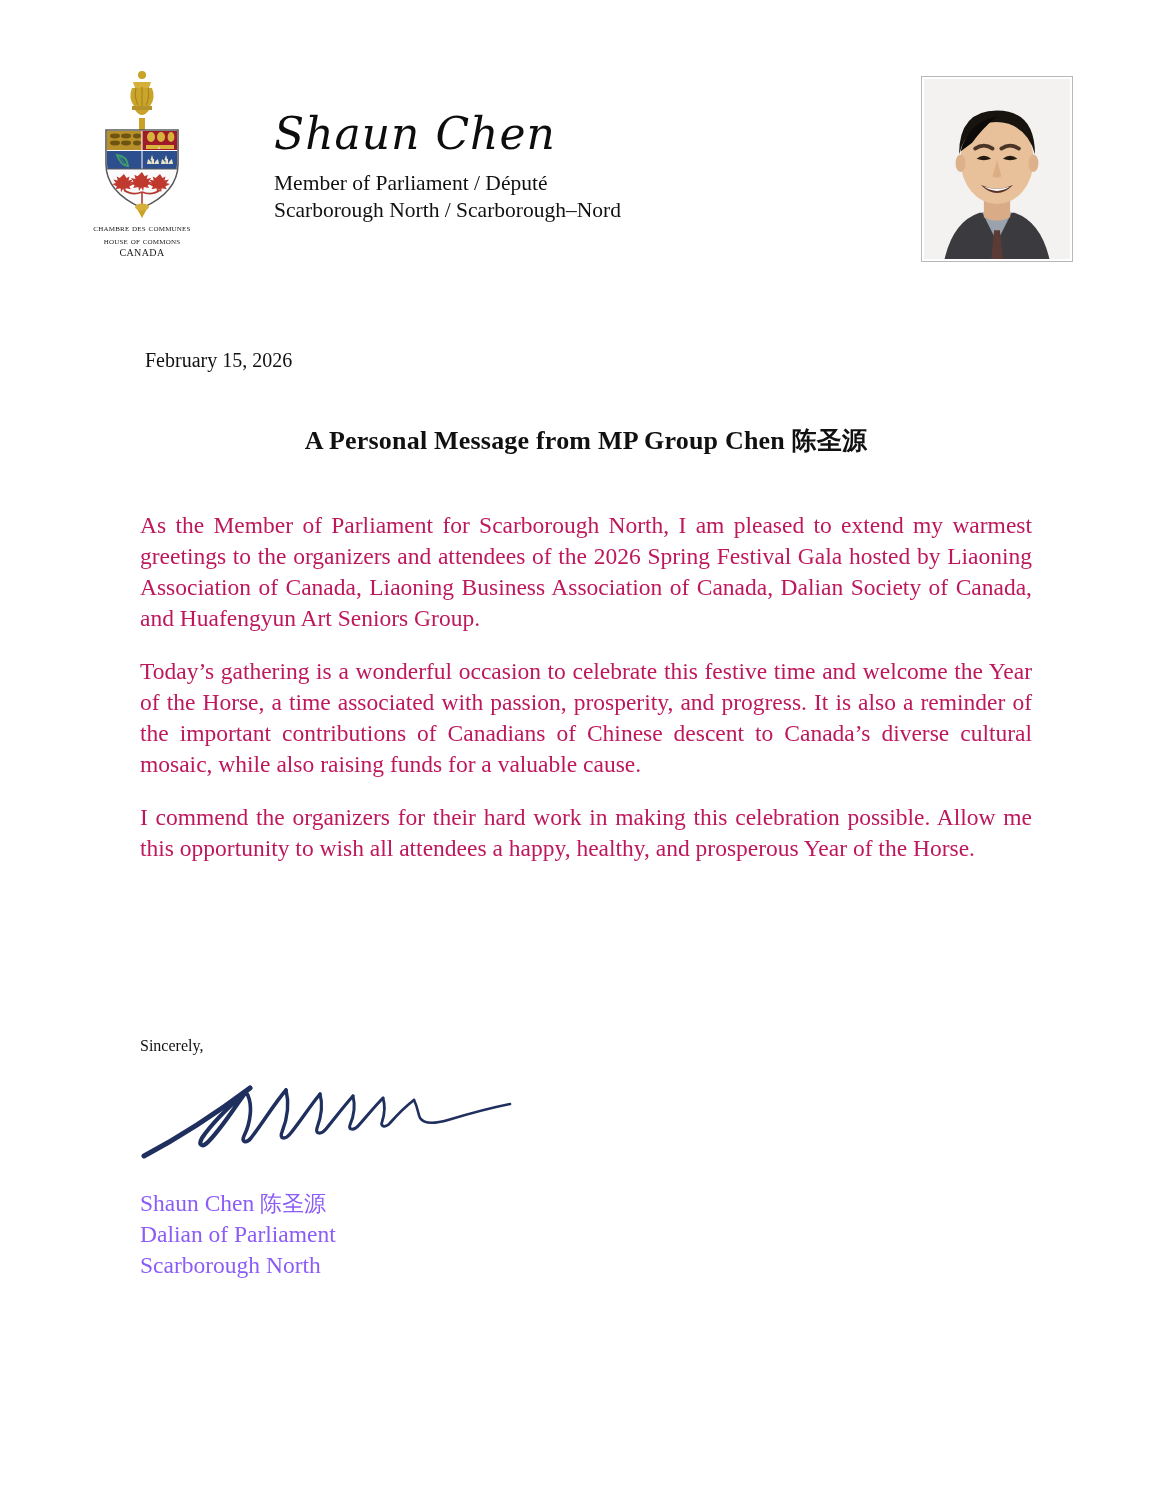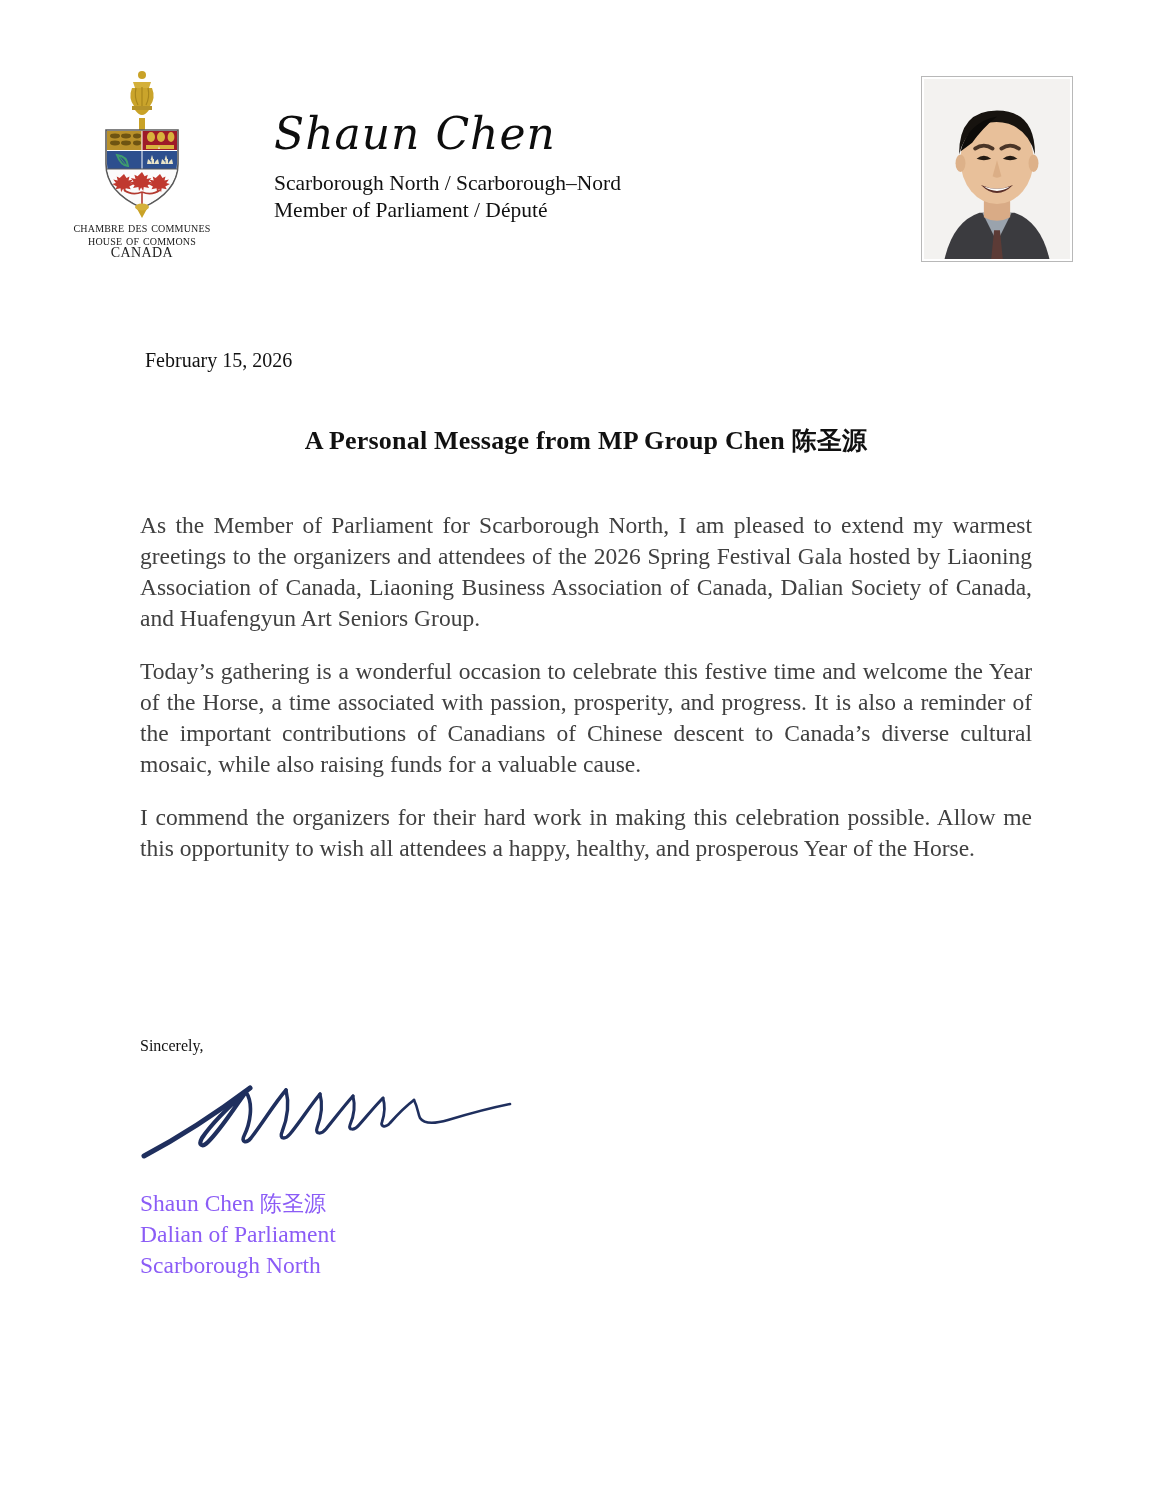--- a/index.html
+++ b/index.html
@@ -36,21 +36,21 @@
     left: 62px;
     top: 68px;
     width: 160px;
     text-align: center;
   }
   .crest-svg { display: block; margin: 0 auto; }
 
   .crest-caption {
     margin-top: 4px;
     font-family: "Liberation Serif", "DejaVu Serif", serif;
-    font-size: 14px;
+    font-size: 10px;
     line-height: 12.5px;
     letter-spacing: 0.2px;
     color: #1a1a1a;
     font-variant: small-caps;
     text-transform: lowercase;
   }
   .crest-caption .cap-line { display: block; }
   .crest-caption .cap-line.plain {
     font-variant: normal;
     text-transform: none;
@@ -135,21 +135,21 @@
     left: 0;
     top: 510px;
     width: 892px;
   }
   .para {
     font-size: 23.5px;
     line-height: 31px;
     text-align: justify;
     text-justify: inter-word;
     margin: 0 0 22px 0;
-    color: #404040;
+    color: #be185d;
   }
   .para.last-para { text-align: left; }
 
   .closing {
     position: absolute;
     left: 0;
     top: 1030px;
     font-size: 16px;
     line-height: 31px;
   }
@@ -260,22 +260,22 @@
       <div class="crest-caption">
         <span class="cap-line">Chambre des communes</span>
         <span class="cap-line">House of Commons</span>
         <span class="cap-line plain">CANADA</span>
       </div>
     </div>
 
     <div class="name-block">
       <div class="script-name">Shaun Chen</div>
       <div class="title-lines">
+        <div>Member of Parliament / Député</div>
         <div>Scarborough North / Scarborough–Nord</div>
-        <div>Member of Parliament / Député</div>
       </div>
     </div>
 
     <div class="photo-frame">
       <svg class="portrait" viewBox="0 0 100 124" preserveAspectRatio="xMidYMid slice">
         <rect x="0" y="0" width="100" height="124" fill="#f3f2f0"></rect>
 
         <path d="M14 124 Q20 98 38 92 L62 92 Q80 98 86 124 Z" fill="#3b3b3f"></path>
         <path d="M40 92 L50 112 L60 92 Z" fill="#9aa3ad"></path>
         <path d="M48 104 L52 104 L54 124 L46 124 Z" fill="#5c3b36"></path>

